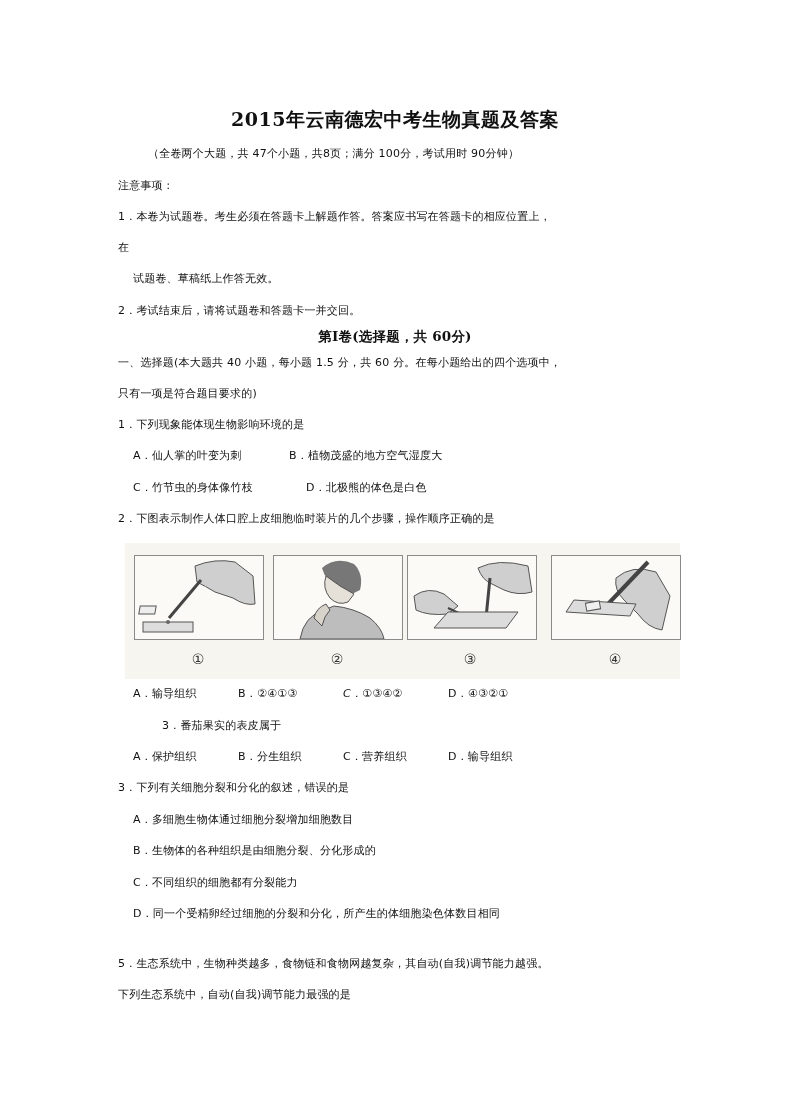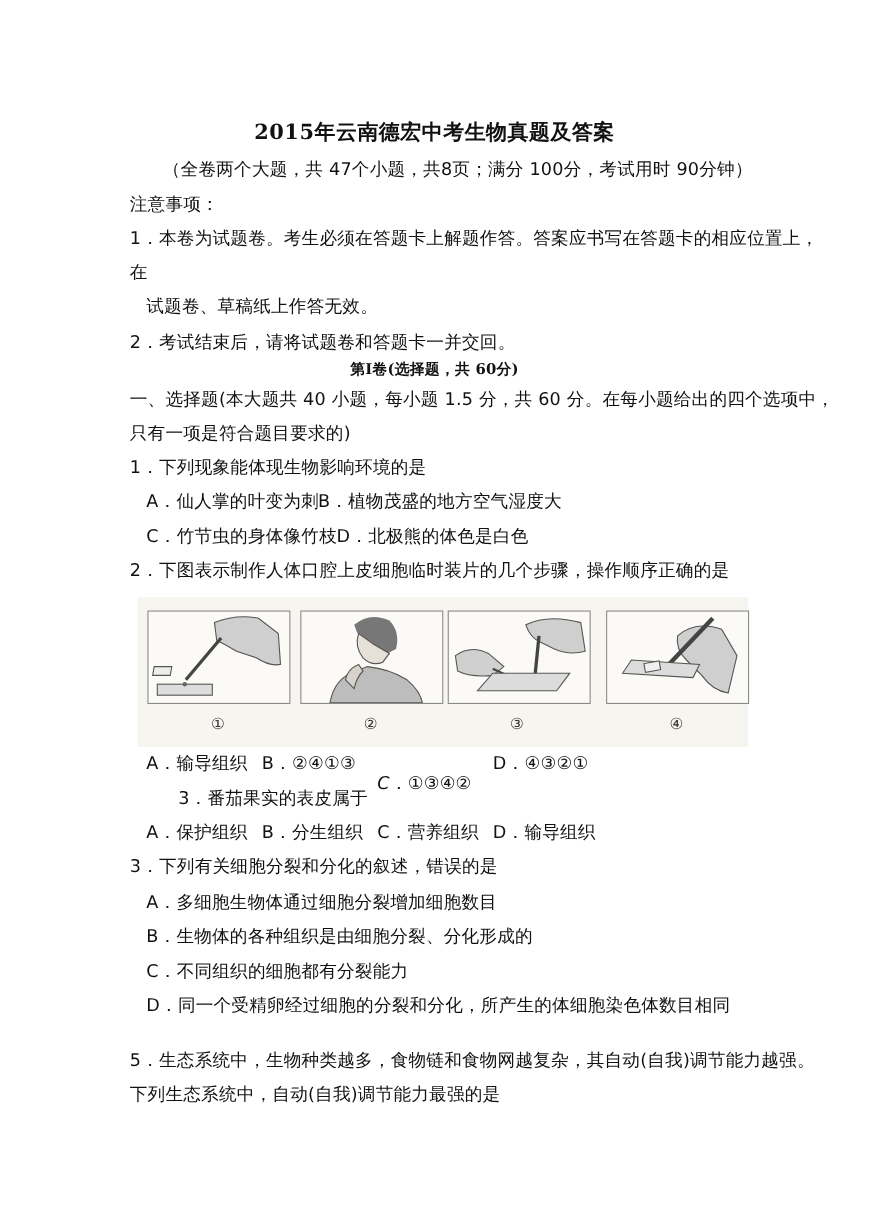--- a/index.html
+++ b/index.html
@@ -1,19 +1,19 @@
 <!DOCTYPE html>
 <html><head>
 <meta charset="utf-8">
 <style>
   html, body { margin:0; padding:0; background:#ffffff; }
   body { width:790px; height:1119px; position:relative; overflow:hidden;
          font-family:"DejaVu Sans", sans-serif; color:#111; }
   .page { position:absolute; left:0; top:0; width:697px; height:1119px; background:#fff; }
-  .line { position:absolute; white-space:nowrap; font-size:16px; line-height:18px; letter-spacing:0.2px; }
+  .line { position:absolute; white-space:nowrap; font-size:11px; line-height:18px; letter-spacing:0.2px; }
   .title { position:absolute; left:0; width:790px; top:107px; text-align:center;
            font-family:"DejaVu Serif", serif; font-weight:bold; font-size:19px; letter-spacing:0.5px; }
   .sub-title { font-family:"DejaVu Serif", serif; font-weight:bold; font-size:13.5px; }
   b { font-weight:normal; }
   .figure { position:absolute; left:125px; top:543px; width:555px; height:136px; background:#f7f5ef; }
   .panel { position:absolute; top:12px; width:128px; height:83px; border:1px solid #8a8a8a; background:#fbfaf6; }
   .panel svg { width:100%; height:100%; display:block; }
   .fig-label { position:absolute; top:108px; font-size:14px; color:#333; width:30px; text-align:center; }
 </style>
 </head>
@@ -92,21 +92,21 @@
         <line x1="96" y1="6" x2="56" y2="48" stroke="#444" stroke-width="4"></line>
         <path d="M14 56 L22 44 L84 48 L78 60 Z" fill="#dcdcdc" stroke="#555"></path>
         <rect x="34" y="46" width="14" height="8" fill="#f0f0f0" stroke="#555" transform="rotate(-10 41 50)"></rect>
       </svg>
     </div>
     <div class="fig-label" style="left:475px;">④</div>
   </div>
 
   <div class="line" style="left:133px; top:685px;">A．输导组织</div>
   <div class="line" style="left:238px; top:685px;">B．②④①③</div>
-  <div class="line" style="left:343px; top:703px;font-style:italic;">C．①③④②</div>
+  <div class="line" style="left:343px; top:685px;font-style:italic;">C．①③④②</div>
   <div class="line" style="left:448px; top:685px;">D．④③②①</div>
 
   <div class="line" style="left:118px; top:717px;margin-left:44px;">3．番茄果实的表皮属于</div>
   <div class="line" style="left:133px; top:748px;">A．保护组织</div>
   <div class="line" style="left:238px; top:748px;">B．分生组织</div>
   <div class="line" style="left:343px; top:748px;">C．营养组织</div>
   <div class="line" style="left:448px; top:748px;">D．输导组织</div>
 
   <div class="line" style="left:118px; top:779px;">3．下列有关细胞分裂和分化的叙述，错误的是</div>
   <div class="line" style="left:133px; top:811px;">A．多细胞生物体通过细胞分裂增加细胞数目</div>

